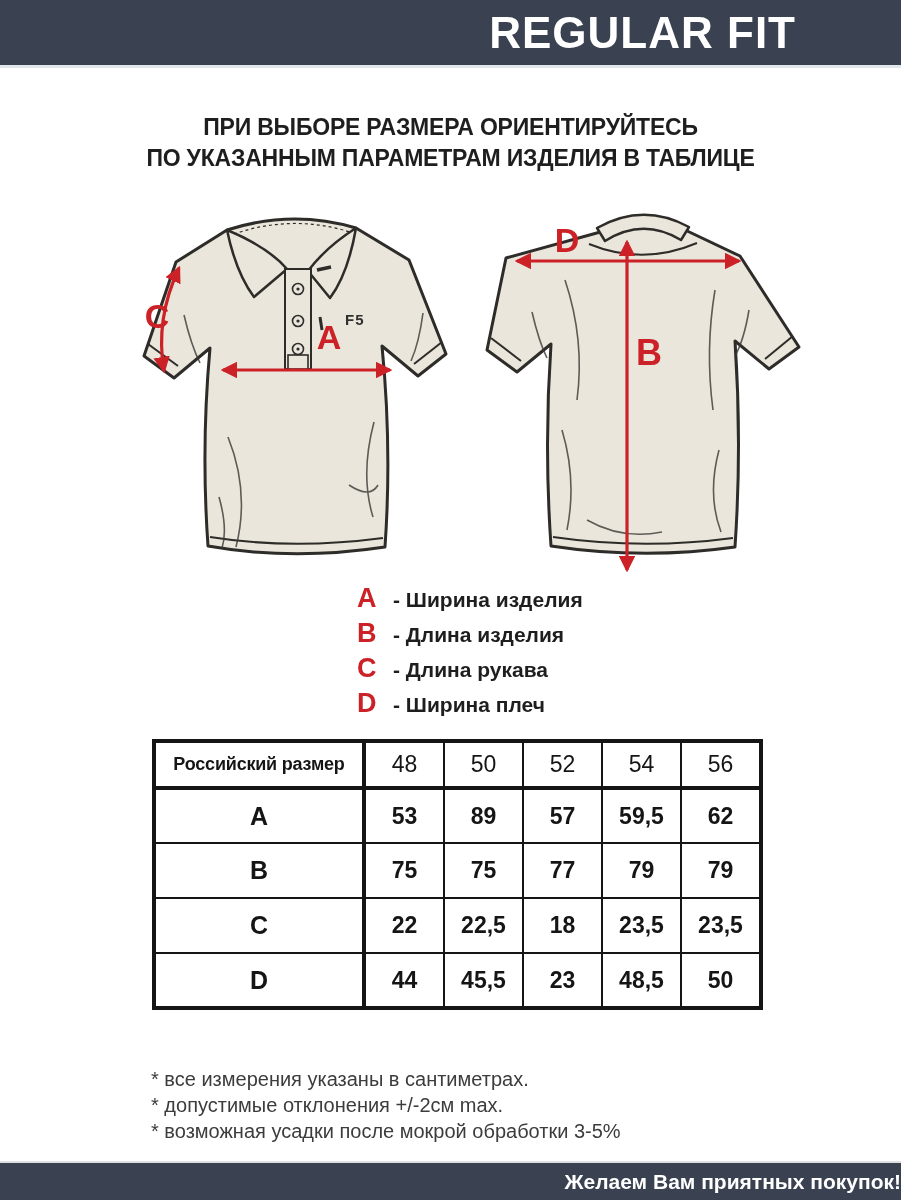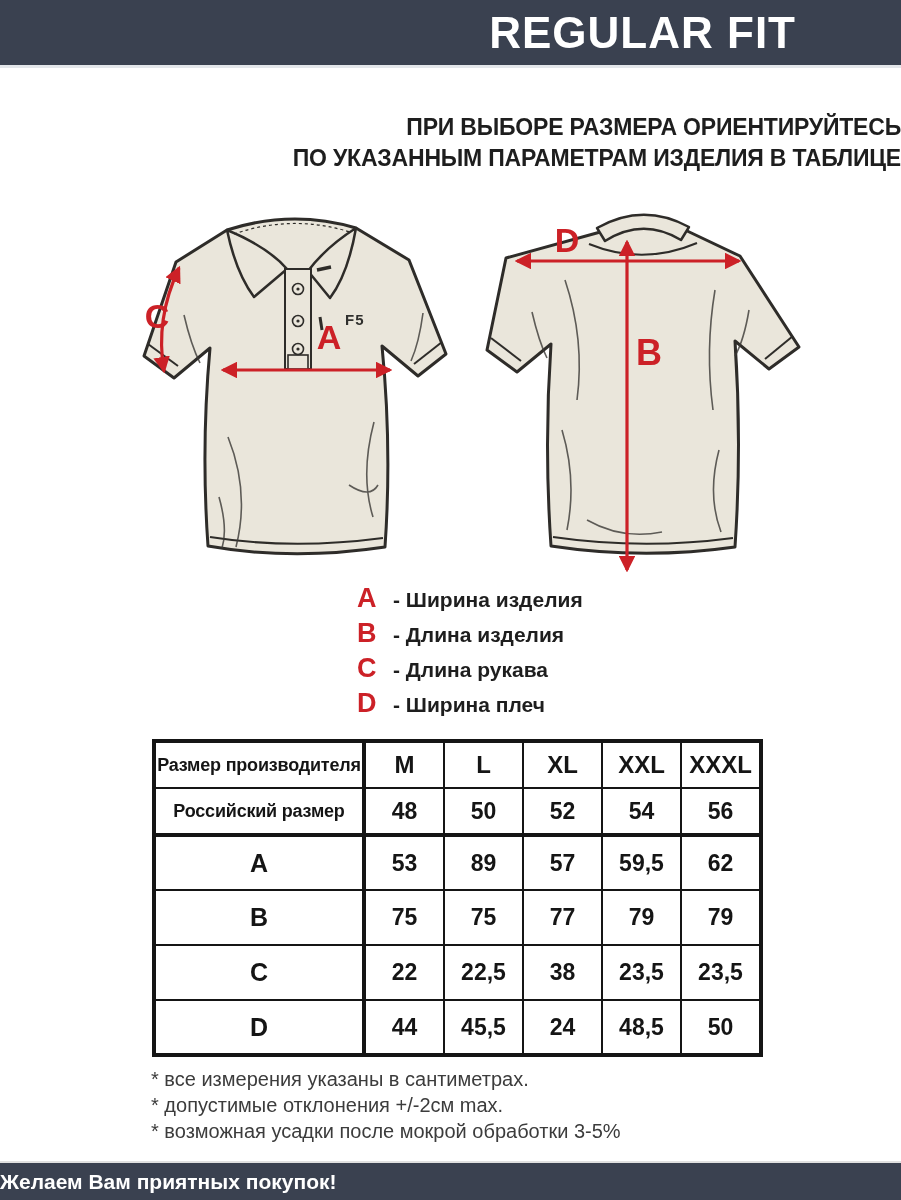--- a/index.html
+++ b/index.html
@@ -12,21 +12,21 @@
   .top-bar{
     position:absolute;top:0;left:0;width:901px;height:68px;
     background:#3a4150;border-bottom:3px solid #e3e6ea;box-sizing:border-box;
   }
   .top-bar-title{
     position:absolute;right:105px;top:0;height:77px;line-height:65px;
     color:#ffffff;font-size:44px;font-weight:bold;letter-spacing:1px;white-space:nowrap;
   }
   
   .intro{
-    position:absolute;top:112px;left:0;width:901px;text-align:right;
+    position:absolute;top:112px;left:0;width:901px;text-align:center;
     font-size:23px;font-weight:bold;color:#1e1e1e;line-height:31px;letter-spacing:-0.2px;
   }
   
   .shirt-front{position:absolute;left:124px;top:197px;width:335px;height:398px;}
   .shirt-back{position:absolute;left:477px;top:200px;width:330px;height:388px;}
   
   .legend{position:absolute;left:357px;top:583px;}
   .legend-item{display:flex;align-items:baseline;height:35px;}
   .legend-letter{color:#cc2127;font-weight:bold;font-size:27px;width:36px;flex:none;}
   .legend-text{font-weight:bold;font-size:21px;color:#1e1e1e;white-space:nowrap;}
@@ -40,35 +40,35 @@
     color:#151515;padding:0;overflow:hidden;white-space:nowrap;
   }
   .size-table td:first-child{border-right:4px solid #151515;width:206px;}
   .size-table td.data-col{width:77px;}
   .size-table tr.ru-row td{border-bottom:4px solid #151515;}
   .size-table tr.hdr-row{height:47px;}
   .size-table tr.ru-row{height:47px;}
   .size-table tr.m-row{height:55px;}
   .rowlabel{font-weight:bold;font-size:18px;letter-spacing:-0.2px;}
   .size-cell{font-weight:bold;font-size:24px;}
-  .ru-cell{font-weight:bold;font-size:23px;}
+  .ru-cell{font-weight:normal;font-size:23px;}
   .letter-cell{font-weight:bold;font-size:25px;color:#cc2127;}
   .val-cell{font-weight:700;font-size:23px;}
   
   .footnotes{
     position:absolute;left:151px;top:1066px;font-size:20px;
     color:#3c3c3c;line-height:26px;
   }
   
   .bottom-bar{
     position:absolute;left:0;top:1161px;width:901px;height:39px;background:#3a4150;
     border-top:2px solid #e0e0e0;box-sizing:border-box;
   }
   .bottom-msg{
-    width:100%;text-align:left;line-height:37px;color:#ffffff;
+    width:100%;text-align:right;line-height:37px;color:#ffffff;
     font-weight:bold;font-size:21px;
   }
   svg text{font-family:"Liberation Sans",sans-serif;}
 </style>
 </head>
 <body>
 
 <div class="top-bar">
   <div class="top-bar-title">REGULAR FIT</div>
 </div>
@@ -180,28 +180,20 @@
     <span class="legend-text">- Длина рукава</span>
   </div>
   <div class="legend-item">
     <span class="legend-letter">D</span>
     <span class="legend-text">- Ширина плеч</span>
   </div>
 </div>
 
 <table class="size-table">
   <tbody>
-    <tr class="hdr-row">
-      <td class="rowlabel">Размер производителя</td>
-      <td class="data-col size-cell">M</td>
-      <td class="data-col size-cell">L</td>
-      <td class="data-col size-cell">XL</td>
-      <td class="data-col size-cell">XXL</td>
-      <td class="data-col size-cell">XXXL</td>
-    </tr>
     <tr class="ru-row">
       <td class="rowlabel">Российский размер</td>
       <td class="data-col ru-cell">48</td>
       <td class="data-col ru-cell">50</td>
       <td class="data-col ru-cell">52</td>
       <td class="data-col ru-cell">54</td>
       <td class="data-col ru-cell">56</td>
     </tr>
     <tr class="m-row">
       <td class="letter-cell">A</td>
@@ -216,29 +208,29 @@
       <td class="data-col val-cell">75</td>
       <td class="data-col val-cell">75</td>
       <td class="data-col val-cell">77</td>
       <td class="data-col val-cell">79</td>
       <td class="data-col val-cell">79</td>
     </tr>
     <tr class="m-row">
       <td class="letter-cell">C</td>
       <td class="data-col val-cell">22</td>
       <td class="data-col val-cell">22,5</td>
-      <td class="data-col val-cell">38</td>
+      <td class="data-col val-cell">18</td>
       <td class="data-col val-cell">23,5</td>
       <td class="data-col val-cell">23,5</td>
     </tr>
     <tr class="m-row">
       <td class="letter-cell">D</td>
       <td class="data-col val-cell">44</td>
       <td class="data-col val-cell">45,5</td>
-      <td class="data-col val-cell">24</td>
+      <td class="data-col val-cell">23</td>
       <td class="data-col val-cell">48,5</td>
       <td class="data-col val-cell">50</td>
     </tr>
   </tbody>
 </table>
 
 <div class="footnotes">
   <div>* все измерения указаны в сантиметрах.</div>
   <div>* допустимые отклонения +/-2см max.</div>
   <div>* возможная усадки после мокрой обработки 3-5%</div>

